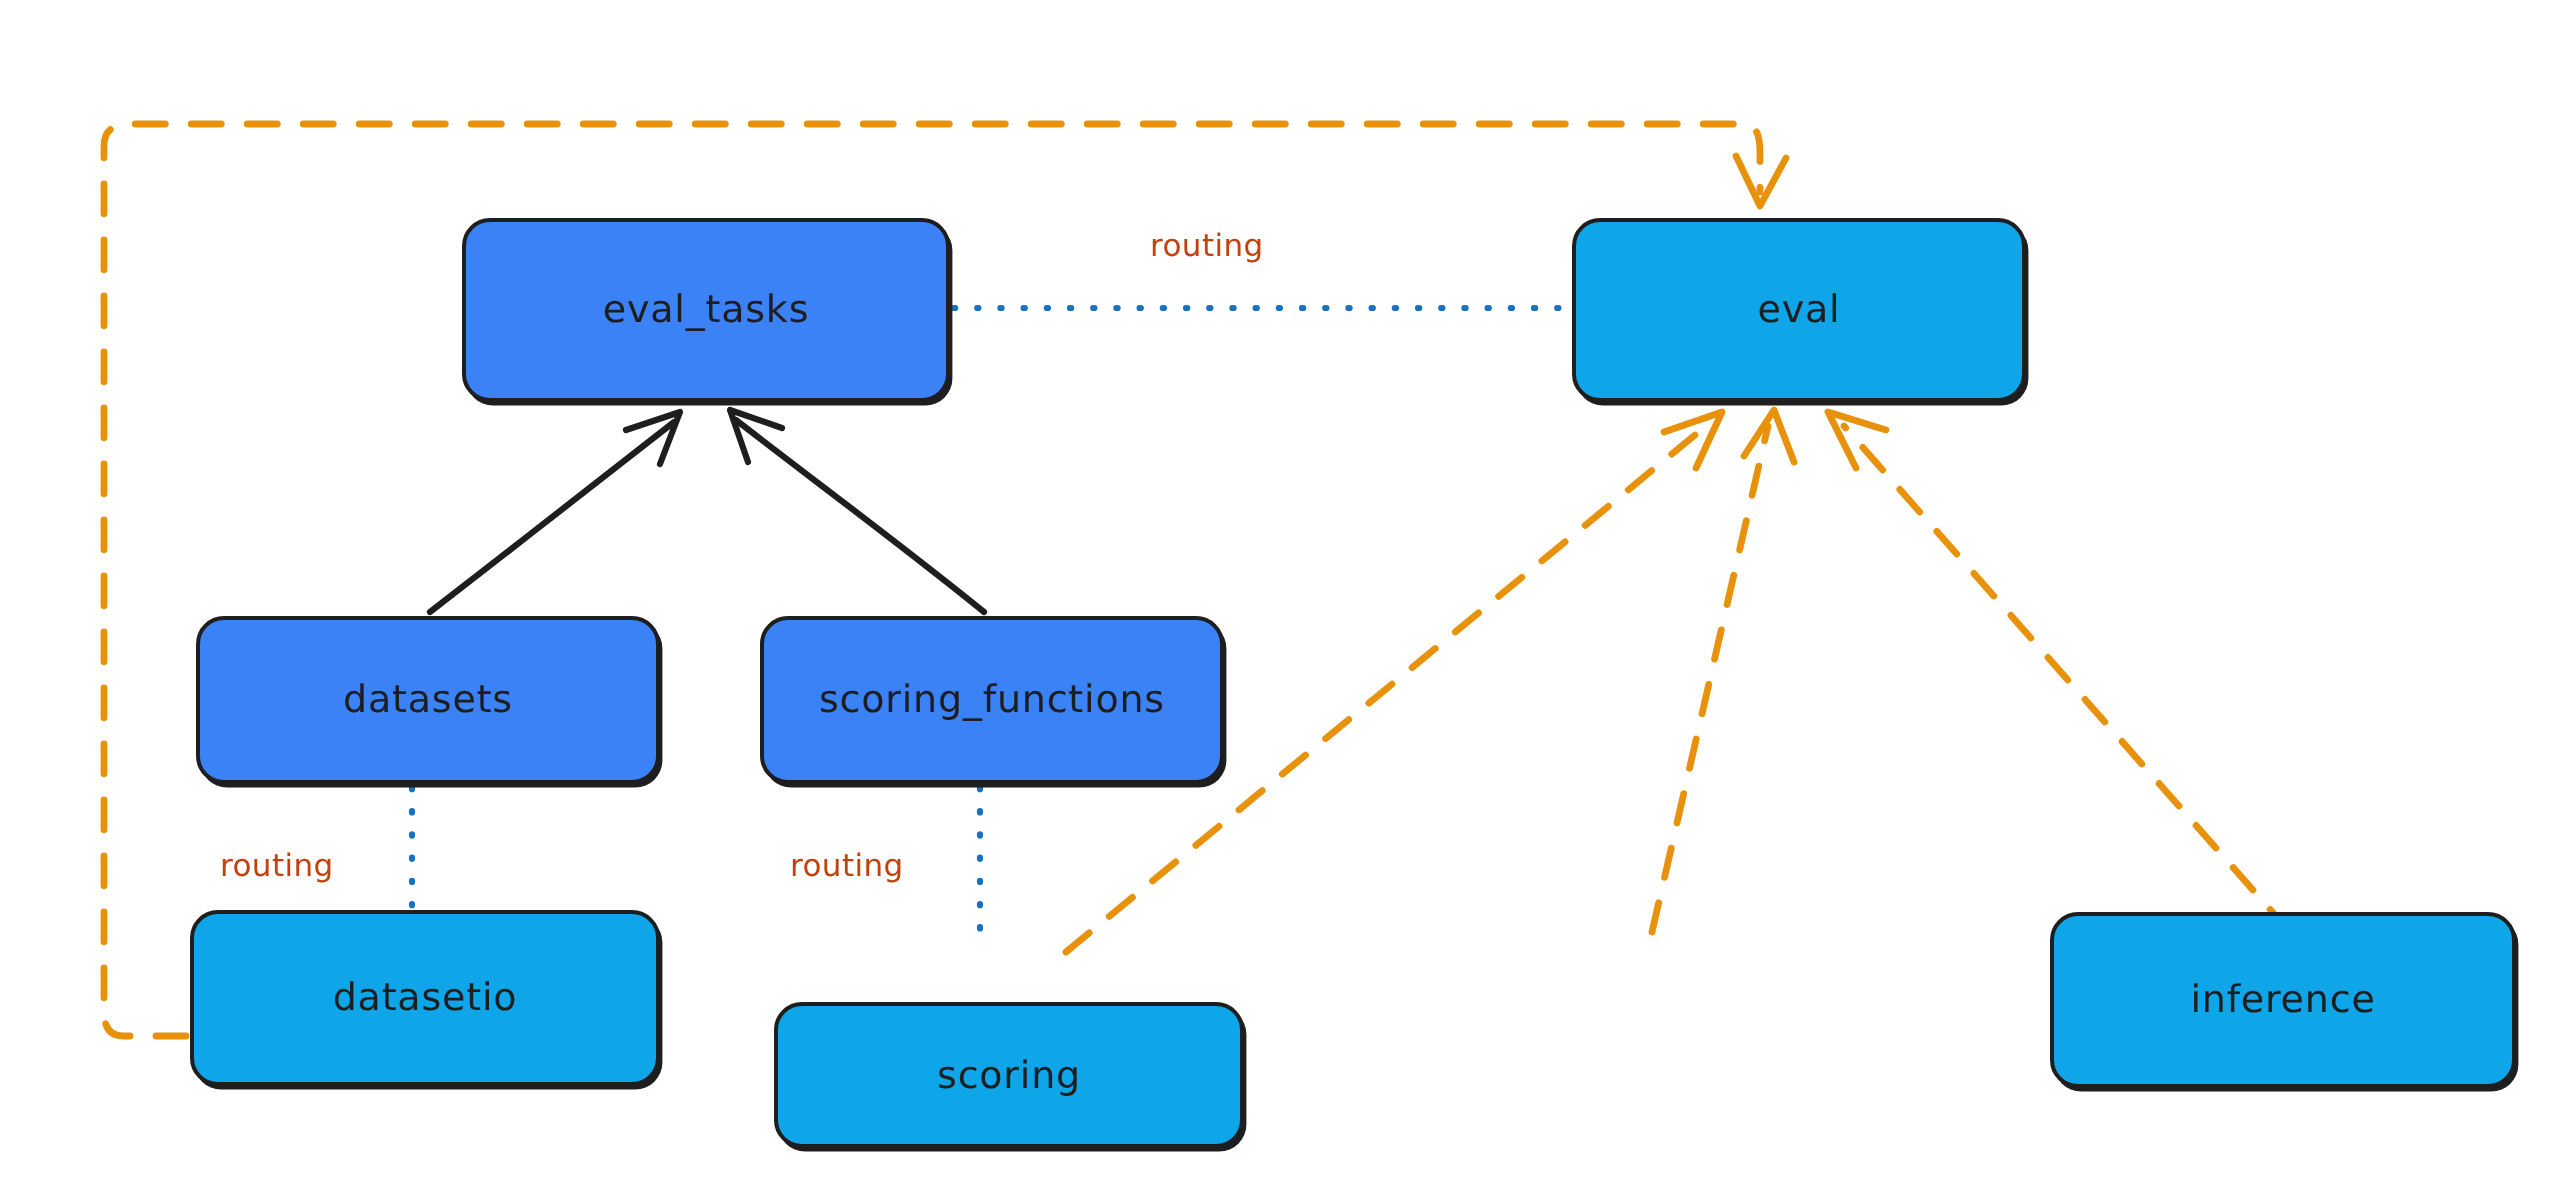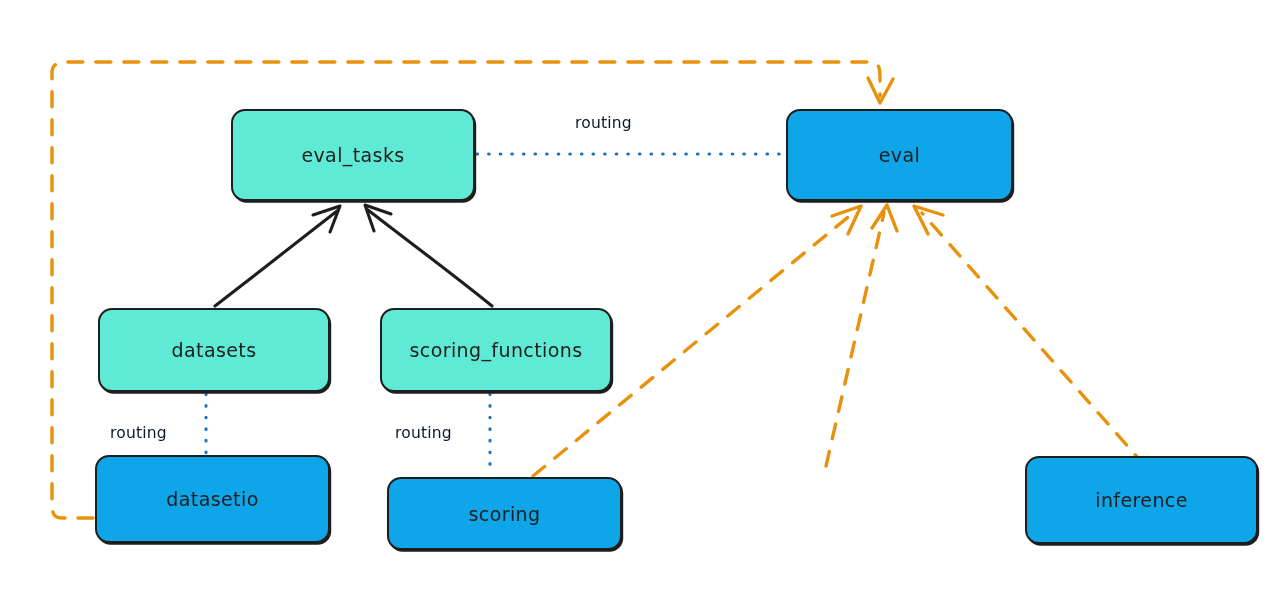--- a/index.html
+++ b/index.html
@@ -35,27 +35,27 @@
     justify-content: center;
     box-shadow: 1.6px 2.2px 0 -0.4px #1e1e1e;
   }
   .node .node-label {
     font-family: "DejaVu Sans", sans-serif;
     font-size: 19px;
     letter-spacing: 0.4px;
     color: #1e1e1e;
     white-space: nowrap;
   }
-  .node.blue { background: #5eead4; }
+  .node.blue { background: #3b82f6; }
   .node.green { background: #0ea5e9; }
   .edge-label {
     position: absolute;
     font-family: "DejaVu Sans", sans-serif;
     font-size: 15.5px;
-    color: #0f172a;
+    color: #c2410c;
     white-space: nowrap;
     letter-spacing: 0.2px;
   }
 </style>
 </head>
 <body>
 
 <div id="canvas">
 
   <svg id="edges" viewBox="0 0 1280 596" xmlns="http://www.w3.org/2000/svg">
@@ -118,21 +118,21 @@
   </div>
 
   <div class="node blue" style="left:380px; top:308px; width:232px; height:84px;">
     <span class="node-label">scoring_functions</span>
   </div>
 
   <div class="node green" style="left:95px; top:455px; width:235px; height:88px;">
     <span class="node-label">datasetio</span>
   </div>
 
-  <div class="node green" style="left:387px; top:477px; width:235px; height:73px;border-radius:14px;">
+  <div class="node green" style="left:387px; top:501px; width:235px; height:73px;border-radius:14px;">
     <span class="node-label">scoring</span>
   </div>
 
 
   <div class="node green" style="left:1025px; top:456px; width:233px; height:88px;">
     <span class="node-label">inference</span>
   </div>
 
   <div class="edge-label" style="left:575px; top:114px;">routing</div>
 

